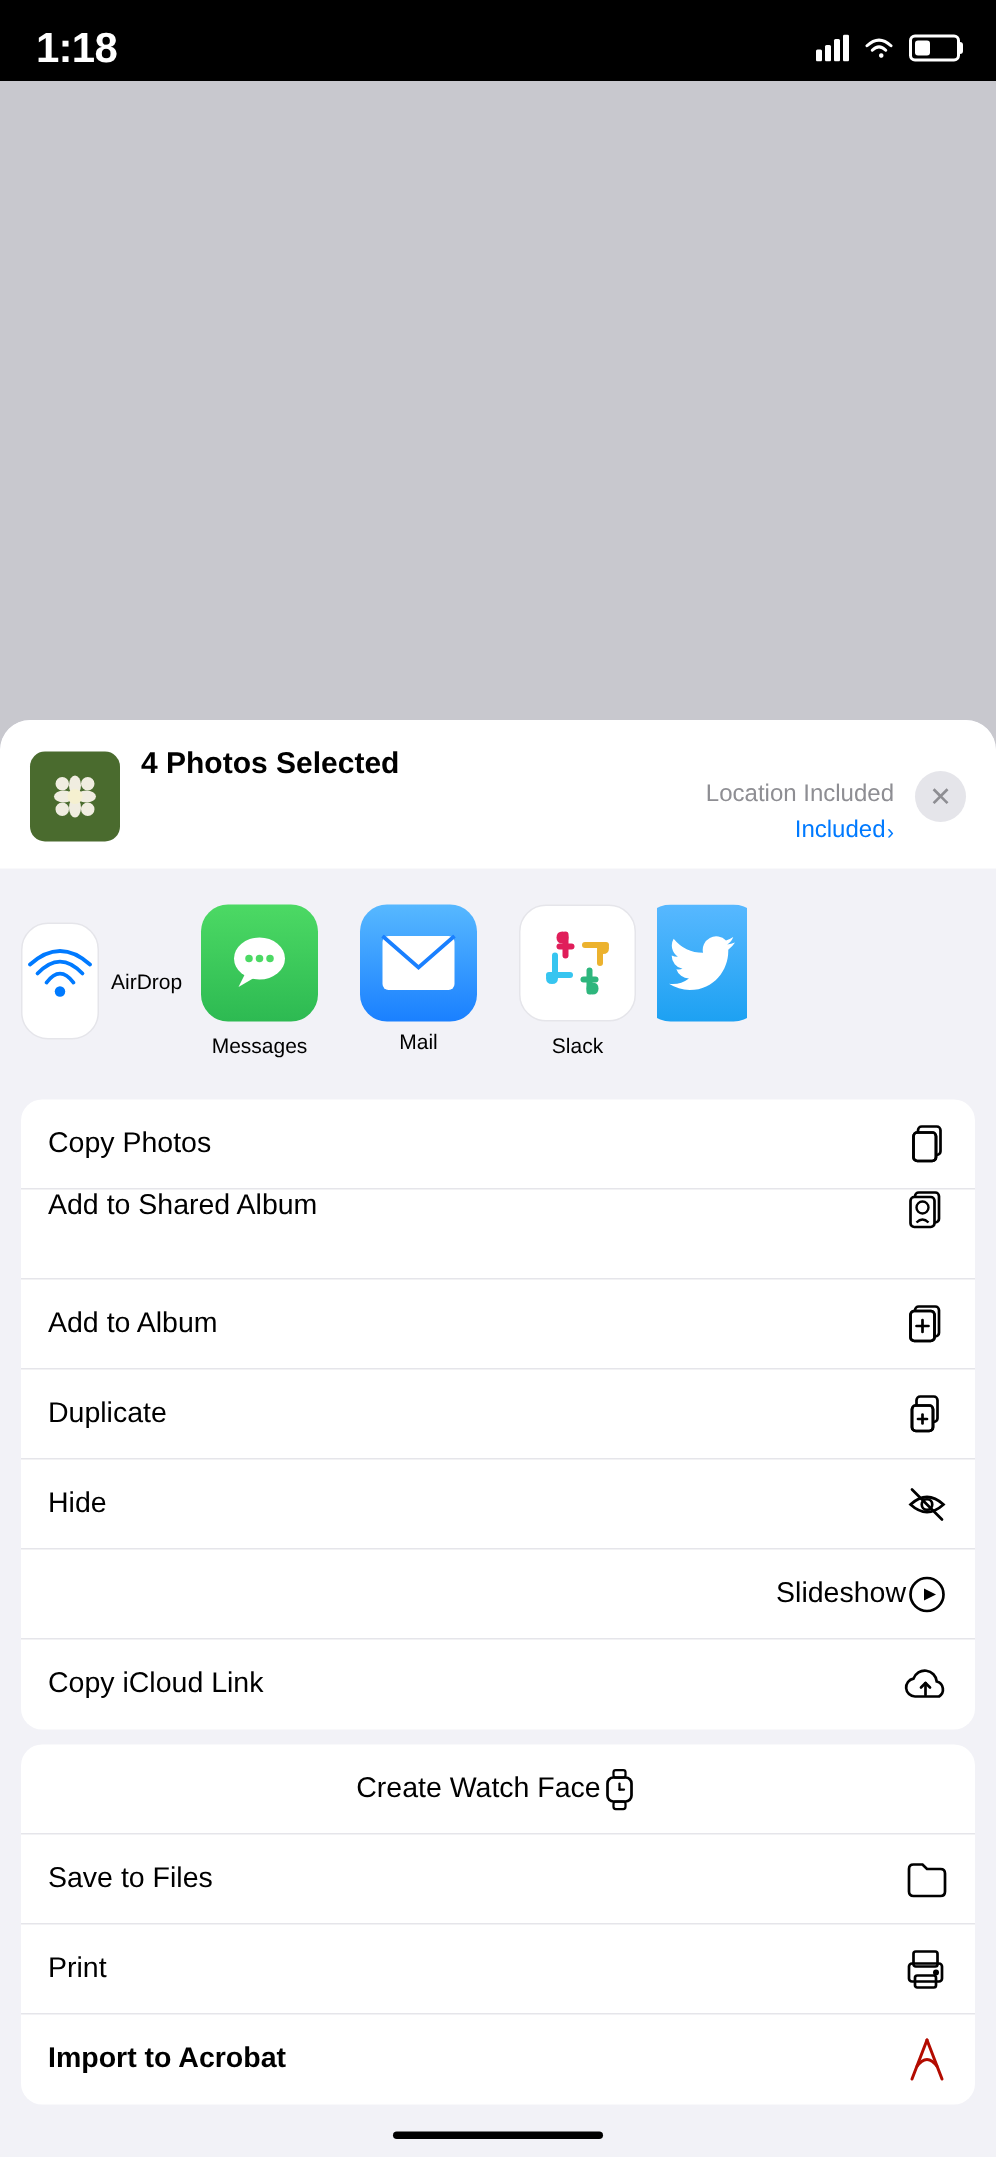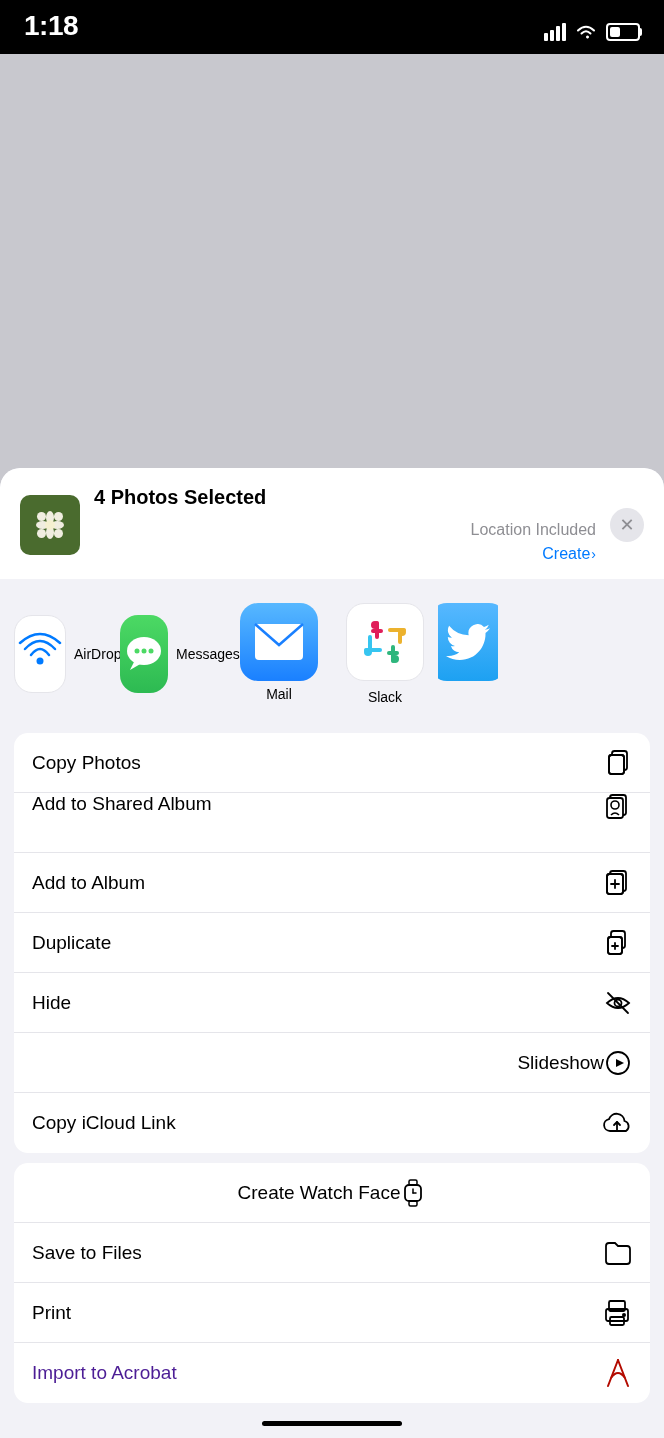--- a/index.html
+++ b/index.html
@@ -8,21 +8,21 @@
       height: 1438px;
       background: #000;
       font-family: -apple-system, 'SF Pro Display', 'Helvetica Neue', sans-serif;
       overflow: hidden;
       position: relative;
     }
   </style>
 </head>
 <body>
 
-<div style="position:absolute;top:0;left:0;width:100%;height:54px;background:#000;z-index:100;display:flex;justify-content:space-between;padding:10px 24px 0;">
+<div style="position:absolute;top:0;left:0;width:100%;height:54px;background:#000;z-index:100;display:flex;align-items:center;justify-content:space-between;padding:10px 24px 0;">
   <span style="color:#fff;font-size:28px;font-weight:600;letter-spacing:-0.5px;">1:18</span>
   <div style="display:flex;align-items:center;gap:8px;">
 
     <svg width="22" height="18" viewBox="0 0 22 18">
       <rect x="0" y="10" width="4" height="8" rx="1" fill="white"></rect>
       <rect x="6" y="7" width="4" height="11" rx="1" fill="white"></rect>
       <rect x="12" y="3" width="4" height="15" rx="1" fill="white"></rect>
       <rect x="18" y="0" width="4" height="18" rx="1" fill="white"></rect>
     </svg>
 
@@ -57,25 +57,25 @@
           <div style="position:absolute;right:0;top:50%;transform:translateY(-50%);width:13px;height:8px;background:#f0ede0;border-radius:50%;"></div>
           <div style="position:absolute;top:1px;left:1px;width:9px;height:9px;background:#f0ede0;border-radius:50%;transform:rotate(45deg);"></div>
           <div style="position:absolute;top:1px;right:1px;width:9px;height:9px;background:#f0ede0;border-radius:50%;transform:rotate(45deg);"></div>
           <div style="position:absolute;bottom:1px;left:1px;width:9px;height:9px;background:#f0ede0;border-radius:50%;transform:rotate(45deg);"></div>
           <div style="position:absolute;bottom:1px;right:1px;width:9px;height:9px;background:#f0ede0;border-radius:50%;transform:rotate(45deg);"></div>
         </div>
       </div>
     </div>
 
     <div style="flex:1;">
-      <div style="font-size:20px;font-weight:600;color:#000;margin-bottom:12px;">4 Photos Selected</div>
+      <div style="font-size:20px;font-weight:600;color:#000;margin-bottom:0;">4 Photos Selected</div>
       <div style="font-size:16px;color:#8e8e93;display:flex;align-items:flex-end;gap:6px;flex-direction:column;">
         <span>Location Included</span>
         <span style="color:#007aff;font-size:16px;cursor:pointer;display:flex;align-items:center;gap:1px;">
-          <span>Create</span>
+          <span>Included</span>
           <span style="font-size:14px;">›</span>
         </span>
       </div>
     </div>
 
     <div style="width:34px;height:34px;background:#e5e5ea;border-radius:50%;display:flex;align-items:center;justify-content:center;cursor:pointer;flex-shrink:0;">
       <span style="color:#8e8e93;font-size:18px;font-weight:500;line-height:1;">✕</span>
     </div>
   </div>
 
@@ -86,21 +86,21 @@
         <svg width="50" height="50" viewBox="0 0 50 50">
           <circle cx="25" cy="32" r="3.5" fill="#007aff"></circle>
           <path d="M16 26 Q25 14 34 26" stroke="#007aff" stroke-width="2.5" fill="none" stroke-linecap="round"></path>
           <path d="M10 20 Q25 4 40 20" stroke="#007aff" stroke-width="2.5" fill="none" stroke-linecap="round"></path>
           <path d="M5 14 Q25 -4 45 14" stroke="#007aff" stroke-width="2.5" fill="none" stroke-linecap="round"></path>
         </svg>
       </div>
       <span style="font-size:14px;color:#000;text-align:center;">AirDrop</span>
     </div>
 
-    <div style="display:flex;flex-direction:row;align-items:center;width:106px;flex-shrink:0;gap:8px;cursor:pointer;">
+    <div style="display:flex;flex-direction:column;align-items:center;width:106px;flex-shrink:0;gap:8px;cursor:pointer;">
       <div style="width:78px;height:78px;border-radius:18px;background:linear-gradient(180deg,#4cd964 0%,#2dba52 100%);display:flex;align-items:center;justify-content:center;">
         <svg width="48" height="48" viewBox="0 0 48 48">
           <ellipse cx="24" cy="21" rx="17" ry="14" fill="white"></ellipse>
           <polygon points="14,32 10,40 22,33" fill="white"></polygon>
           <circle cx="17" cy="21" r="2.5" fill="#4cd964"></circle>
           <circle cx="24" cy="21" r="2.5" fill="#4cd964"></circle>
           <circle cx="31" cy="21" r="2.5" fill="#4cd964"></circle>
         </svg>
       </div>
       <span style="font-size:14px;color:#000;text-align:center;">Messages</span>
@@ -243,21 +243,21 @@
       <span style="font-size:19px;color:#000;">Print</span>
       <svg width="30" height="28" viewBox="0 0 30 28">
         <rect x="7" y="2" width="16" height="10" rx="1.5" stroke="#000" stroke-width="1.8" fill="none"></rect>
         <rect x="4" y="10" width="22" height="12" rx="2" stroke="#000" stroke-width="1.8" fill="none"></rect>
         <rect x="8" y="18" width="14" height="8" rx="1.5" stroke="#000" stroke-width="1.8" fill="none"></rect>
         <circle cx="22" cy="16" r="2" fill="#000"></circle>
       </svg>
     </div>
 
     <div style="display:flex;align-items:center;justify-content:space-between;padding:0 18px;height:60px;cursor:pointer;">
-      <span style="font-size:19px;color:#4c1d95;">Import to Acrobat</span>
+      <span style="font-size:19px;color:#000000;font-weight:bold;">Import to Acrobat</span>
       <svg width="28" height="30" viewBox="0 0 28 30">
 
         <path d="M14 2 L4 28" stroke="#b30b00" stroke-width="2" stroke-linecap="round"></path>
         <path d="M14 2 L24 28" stroke="#b30b00" stroke-width="2" stroke-linecap="round"></path>
         <path d="M7 20 Q14 10 21 20" stroke="#b30b00" stroke-width="2" fill="none"></path>
       </svg>
     </div>
   </div>
 
   <div style="width:100%;display:flex;justify-content:center;padding:8px 0 12px;background:#f2f2f7;">

